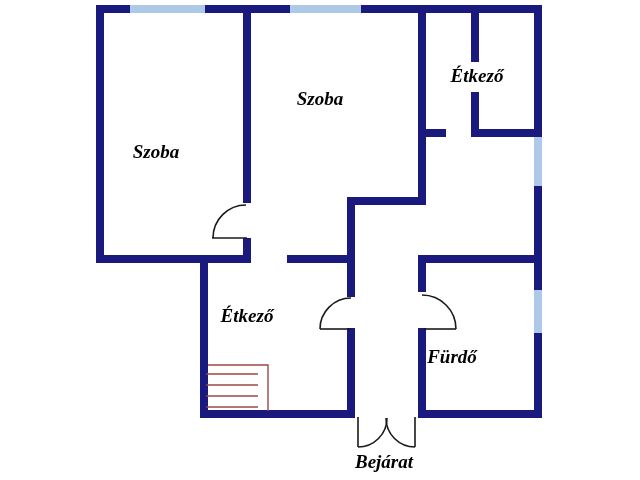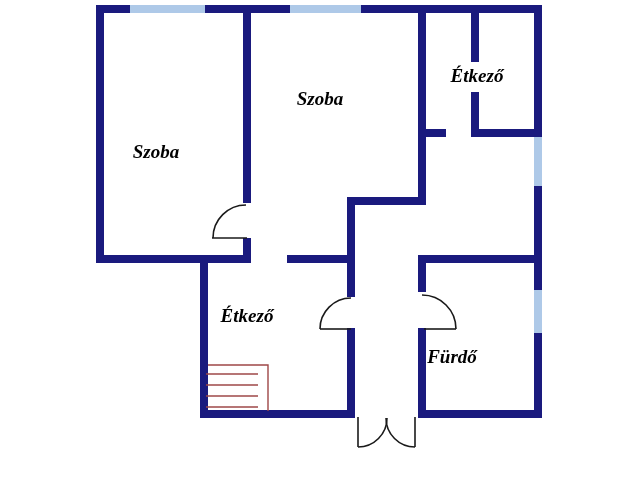--- a/index.html
+++ b/index.html
@@ -89,14 +89,15 @@
       <line x1="206" y1="396" x2="258" y2="396"></line>
       <line x1="206" y1="407" x2="258" y2="407"></line>
     </g>
   </svg>
 
   <div class="room-label" style="left:156px; top:152px;">Szoba</div>
   <div class="room-label" style="left:320px; top:99px;">Szoba</div>
   <div class="room-label" style="left:477px; top:76px;">Étkező</div>
   <div class="room-label" style="left:247px; top:316px;">Étkező</div>
   <div class="room-label" style="left:452px; top:357px;">Fürdő</div>
+  <div class="room-label" style="left:384px; top:462px;">Bejárat</div>
 
 </div>
 
 </body></html>

